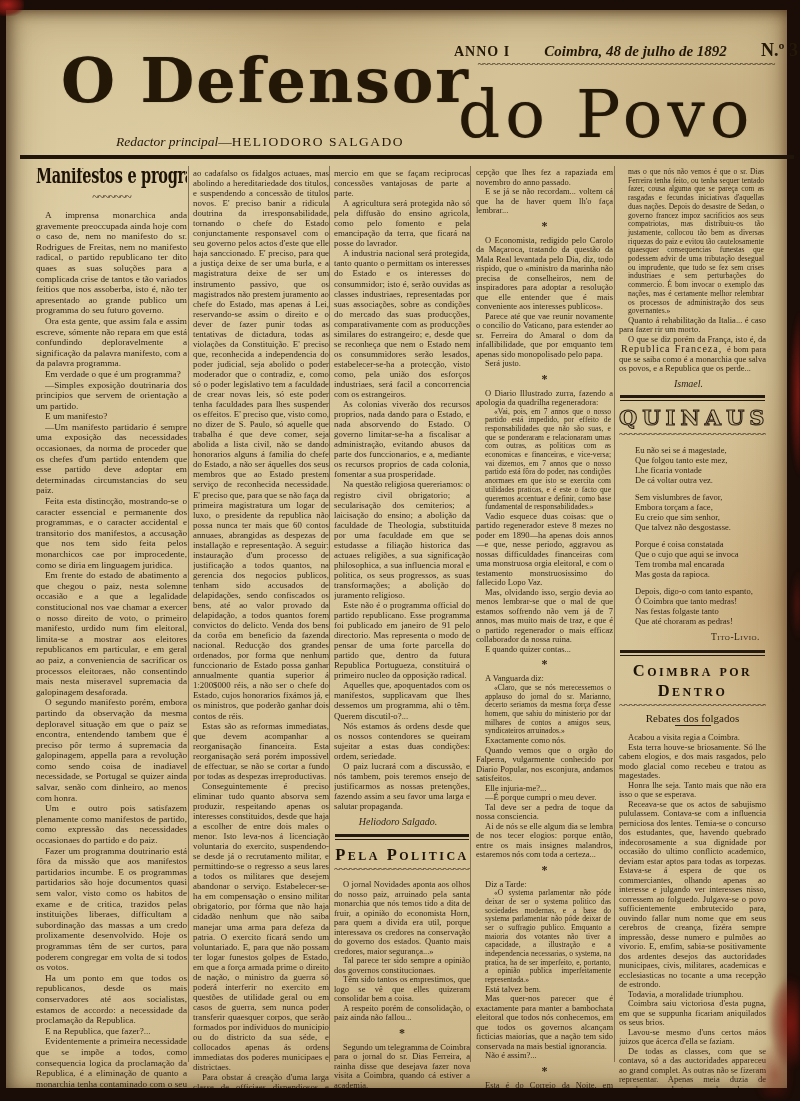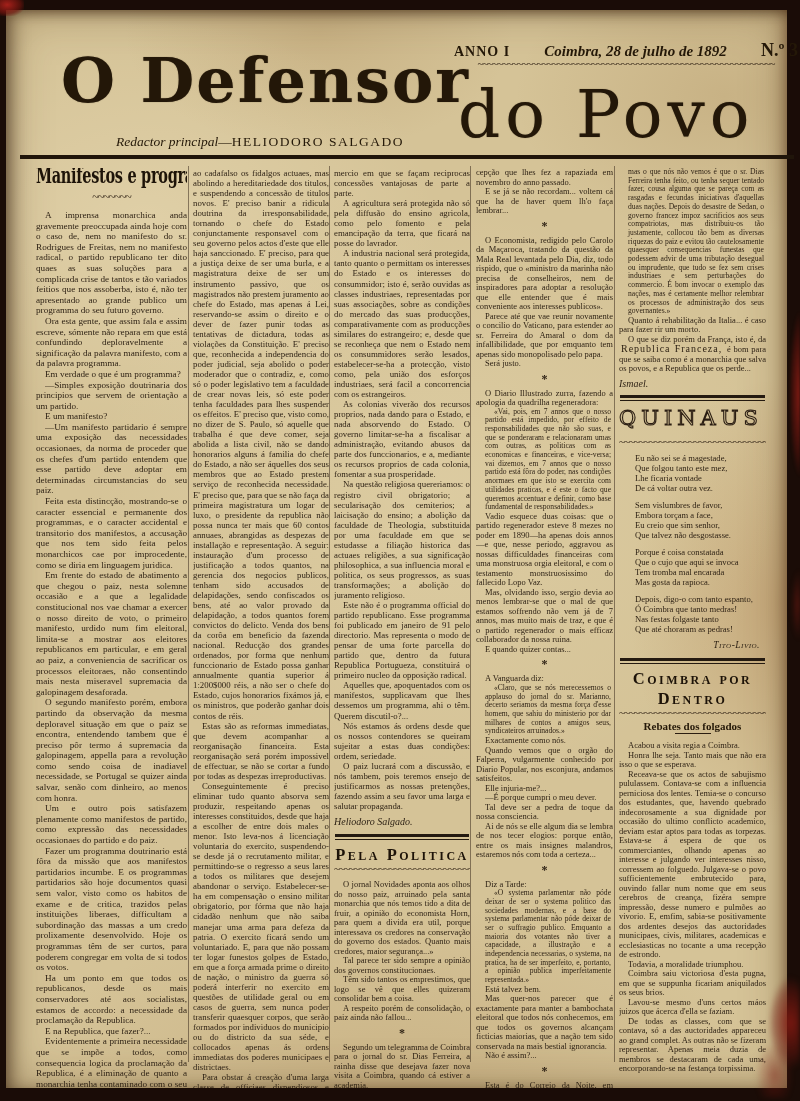--- a/index.html
+++ b/index.html
@@ -73,37 +73,37 @@
   .c{position:absolute;top:158px;height:920px;overflow:hidden;color:#2b1f12;text-align:justify;}
   .col1{left:30px;width:151px;font-size:9.2px;line-height:10.6px;}
   .col2{left:187px;width:136px;}
   .col3{left:328px;width:136px;}
   .col4{left:470px;width:137px;}
   .col5{left:613px;width:147px;}
   .s1{font-size:8.8px;line-height:10.05px;}
   .s2{font-size:8.5px;line-height:9.5px;}
   .c p{margin:0;text-indent:9px;}
   .q{font-size:7.6px;line-height:8.7px;padding-left:9px;padding-right:2px;margin:2px 0;}
-  .sig{font-style:italic;text-align:left;font-size:10px;margin:5px 8px 2px 0;text-indent:0;}
-  .sig2{font-variant:small-caps;text-align:right;font-size:9.5px;letter-spacing:.5px;margin:2px 6px 0 0;font-style:italic;}
+  .sig{font-style:italic;text-align:center;font-size:10px;margin:5px 8px 2px 0;text-indent:0;}
+  .sig2{font-variant:small-caps;text-align:right;font-size:9.5px;letter-spacing:.5px;margin:2px 6px 0 0;}
   .art-head{
     margin:0;font-family:"DejaVu Serif",serif;font-weight:700;color:#1d1308;
     font-size:14.5px;letter-spacing:-.3px;white-space:nowrap;
     transform:scaleY(1.5);transform-origin:top left;height:24px;
   }
   .secHead{
     margin:3px 0 0;font-weight:600;color:#1d1308;text-align:center;
     font-variant:small-caps;font-size:16.5px;letter-spacing:2.5px;line-height:20px;
   }
   .quinHead{
-    margin:4px 0 8px;text-align:left;font-family:"DejaVu Serif",serif;
-    font-size:21px;line-height:24px;letter-spacing:5px;font-weight:400;
+    margin:4px 0 0;text-align:left;font-family:"DejaVu Serif",serif;
+    font-size:21px;line-height:24px;letter-spacing:5px;font-weight:700;
     color:#cdbb90;-webkit-text-stroke:1.1px #2a1d12;text-stroke:1.1px #2a1d12;
   }
-  .subHead{font-weight:700;text-align:center;font-size:11px;margin:4px 0 1px;color:#241808;}
+  .subHead{font-weight:400;text-align:center;font-size:11px;margin:4px 0 1px;color:#241808;}
   .stanza{white-space:pre-line;margin:0 0 7px 16px;text-align:left;font-size:8.6px;line-height:10px;}
   .em5{font-size:10px;letter-spacing:1px;margin:0 2px;}
   .gap{height:6px;}
   
   .stain{position:absolute;pointer-events:none;}
   .stain-tl{left:0;top:0;width:24px;height:16px;
     background:radial-gradient(ellipse at 30% 30%, #a5201a, rgba(120,20,14,.6) 55%, transparent 78%);}
   .stain-r1{left:781px;top:312px;width:19px;height:205px;filter:blur(1px);
     background:radial-gradient(70% 50% at 100% 40%, rgba(150,30,22,.85), rgba(120,22,16,.35) 60%, transparent 82%);}
   .stain-r2{left:786px;top:560px;width:14px;height:90px;filter:blur(2px);
@@ -115,21 +115,21 @@
 </style>
 </head>
 <body>
 
 <div class="paper">
 
   <div>
     <div class="mh-title1">O Defensor</div>
     <div class="mh-info">
       <span class="mh-anno">ANNO I</span>
-      <span class="mh-date">Coimbra, 28 de julho de 1892</span>
+      <span class="mh-date">Coimbra, 48 de julho de 1892</span>
       <span class="mh-num">N.º 3</span>
     </div>
     <div class="wavy mh-wavy">~~~~~~~~~~~~~~~~~~~~~~~~~~~~~~~~~~~~~~~~~~~~~~~~~~~~~~~~~~~~</div>
     <div class="mh-title2">do Povo</div>
     <div class="mh-redactor">
       <span class="mh-red-label">Redactor principal</span><span>—</span><span class="mh-red-name">HELIODORO SALGADO</span>
     </div>
   </div>
   <div class="headrule"></div>
 
@@ -256,20 +256,21 @@
 Ó Coimbra que tanto medras!
 Nas festas folgaste tanto
 Que até choraram as pedras!</div>
     <div class="sig2">Tito-Livio.</div>
     <div class="drule"></div>
     <h3 class="secHead">Coimbra por Dentro</h3>
     <div class="wavy">~~~~~~~~~~~~~~~~~~~~~~~~~~~~~~~~~~~~~~~~~~~~~~~~~~~~~~~~~~~~</div>
     <div class="subHead">Rebates dos folgados</div>
     <div class="minirule"></div>
     <p>Acabou a visita regia a Coimbra.</p>
+    <p>Esta terra houve-se briosamente. Só lhe cabem elogios, e dos mais rasgados, pelo modo glacial como recebeu e tratou as magestades.</p>
     <p>Honra lhe seja. Tanto mais que não era isso o que se esperava.</p>
     <p>Receava-se que os actos de sabujismo pululassem. Contava-se com a influencia perniciosa dos lentes. Temia-se o concurso dos estudantes, que, havendo quebrado indecorosamente a sua dignidade por occasião do ultimo conflicto academico, deviam estar aptos para todas as torpezas. Estava-se á espera de que os commerciantes, olhando apenas ao interesse e julgando ver interesses nisso, corressem ao folguedo. Julgava-se o povo sufficientemente embrutecido para, ouvindo fallar num nome que em seus cerebros de creança, fizéra sempre impressão, desse numero e pulmões ao vivorio. E, emfim, sabia-se positivamente dos ardentes desejos das auctoridades municipaes, civis, militares, academicas e ecclesiasticas no tocante a uma recepção de estrondo.</p>
     <p>Todavia, a moralidade triumphou.</p>
     <p>Coimbra saiu victoriosa d'esta pugna, em que se suppunha ficariam aniquilados os seus brios.</p>
     <p>Lavou-se mesmo d'uns certos máos juizos que ácerca d'ella se faziam.</p>
     <p>De todas as classes, com que se contava, só a das auctoridades appareceu ao grand complet. As outras não se fizeram representar. Apenas meia duzia de membros se destacaram de cada uma, encorporando-se na festança torpissima.</p>
 
   </div>
 
 </div>

